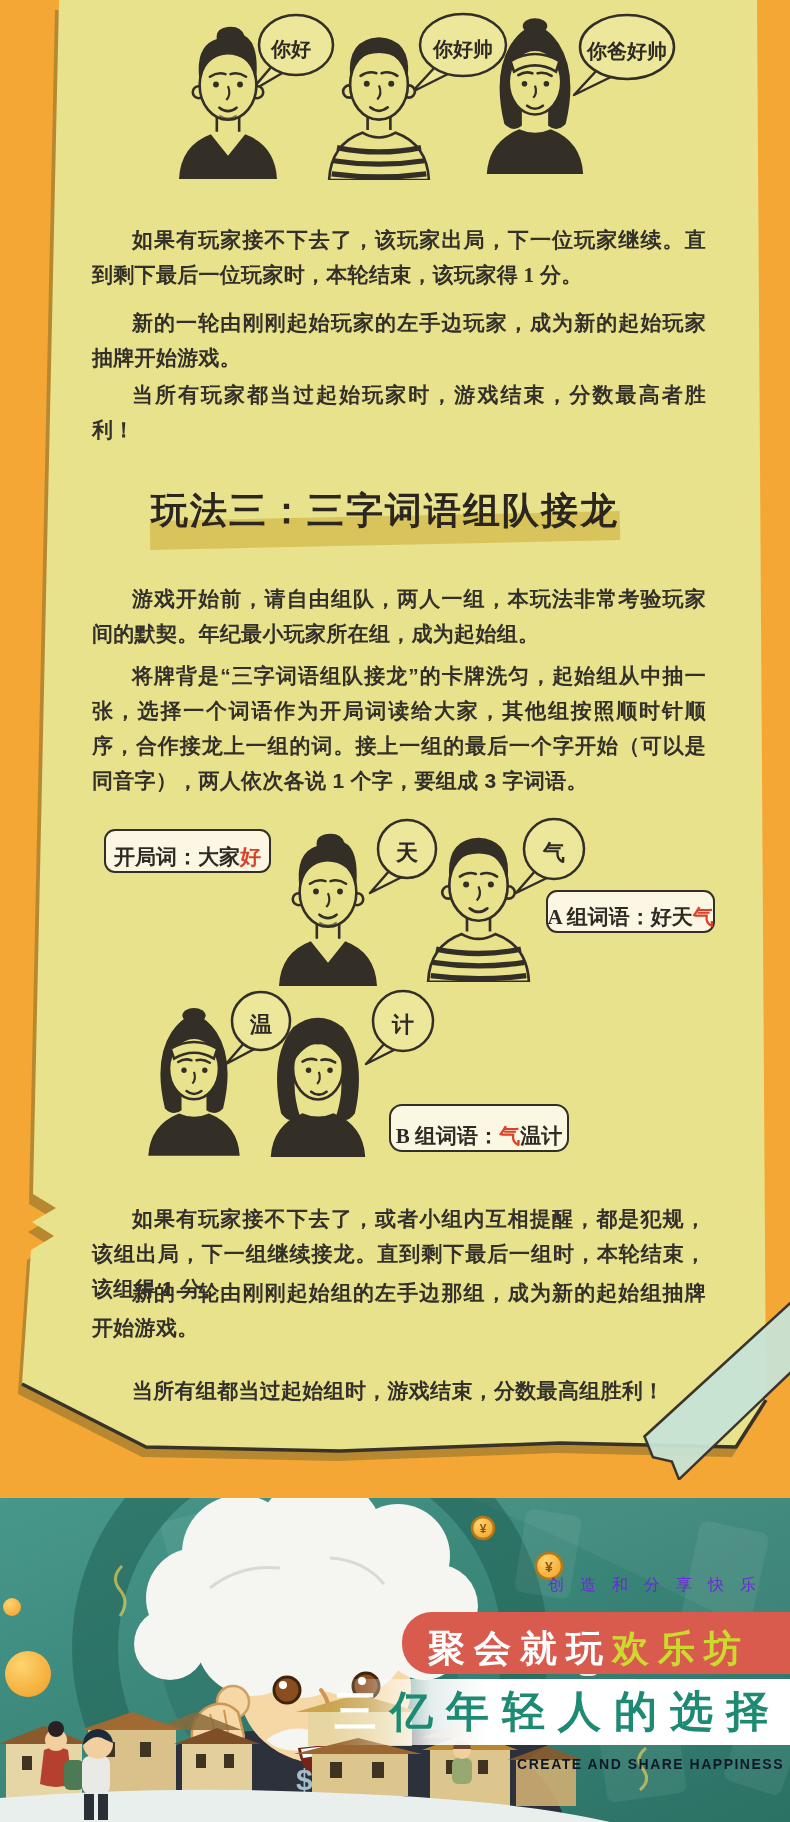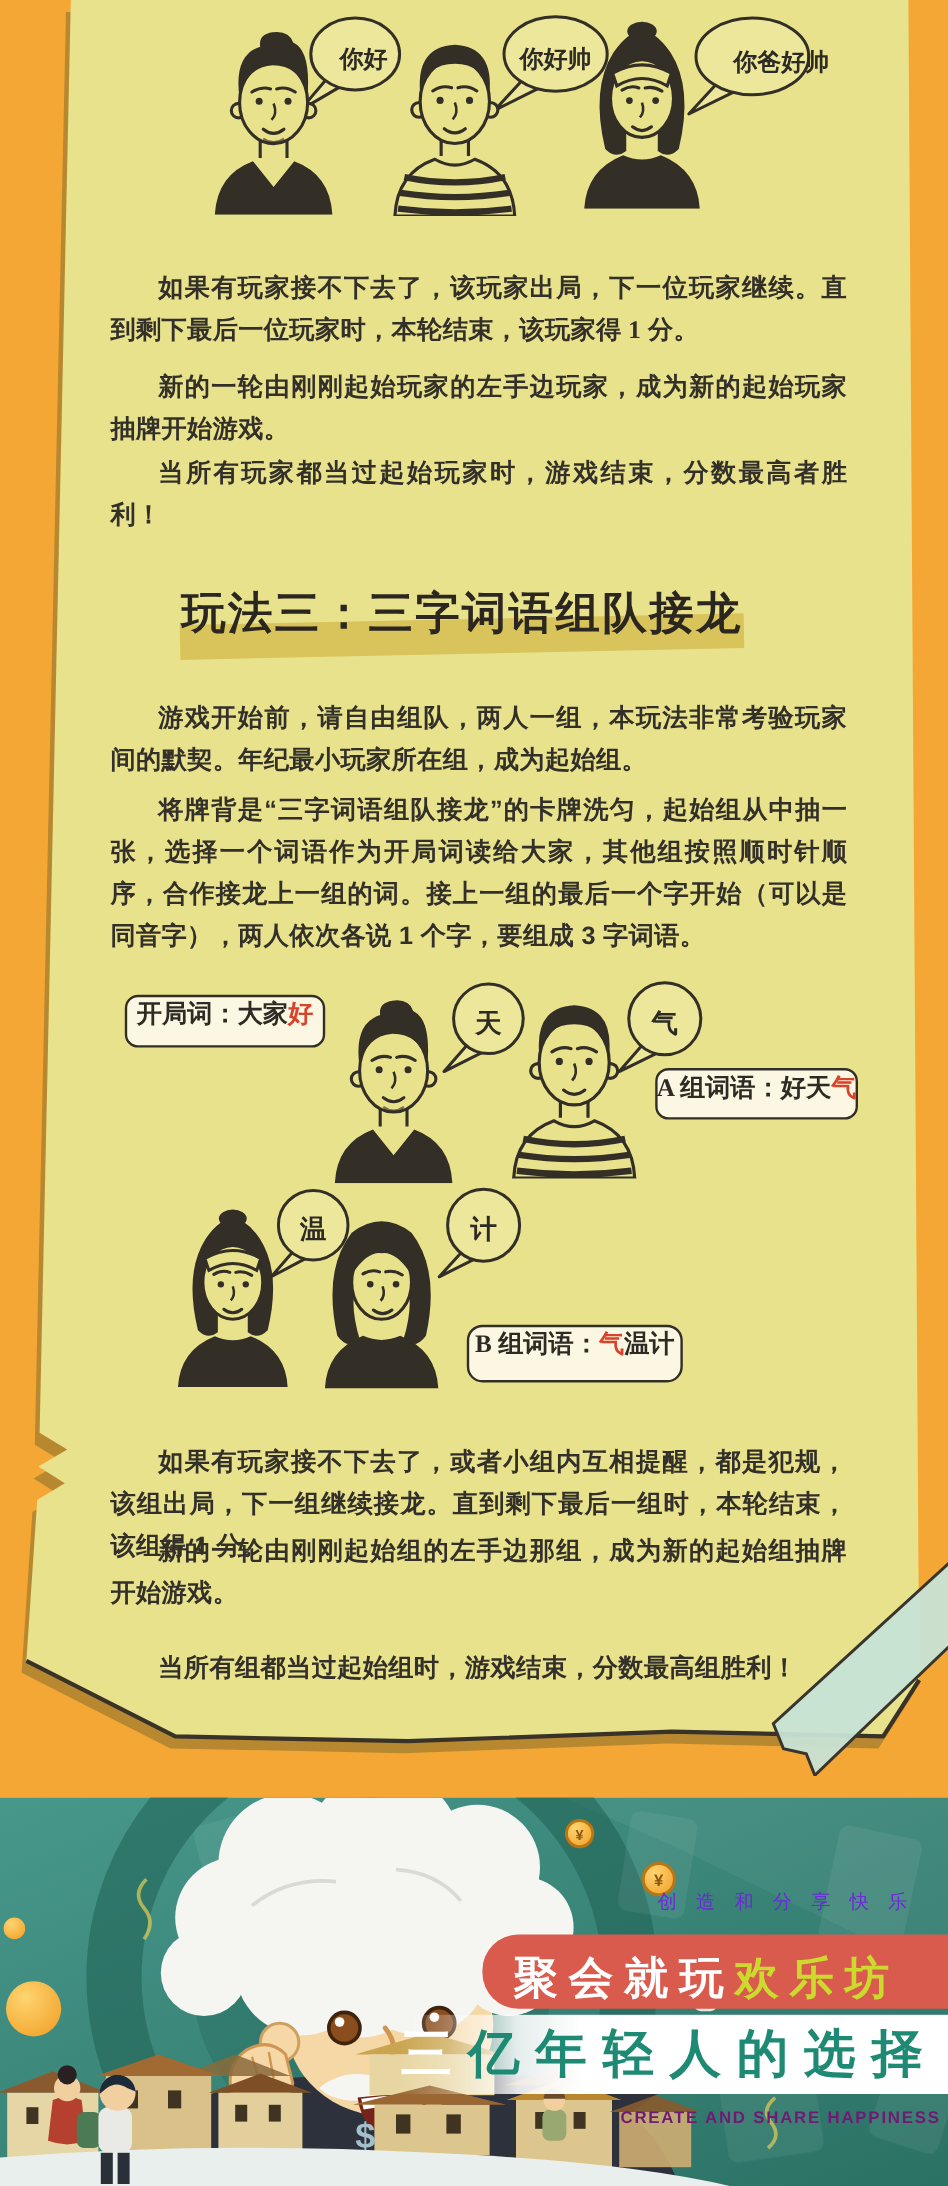--- a/index.html
+++ b/index.html
@@ -10,41 +10,41 @@
   
   .para{position:absolute;left:92px;width:614px;font:600 21px/35px "Liberation Sans",sans-serif;
         color:#33302a;text-align:justify;text-indent:1.9em;letter-spacing:.3px;}
   
   .heading-hl{position:absolute;left:150px;top:516px;width:470px;height:29px;background:#d8c45b;
         transform:rotate(-1.2deg);}
   .heading{position:absolute;left:30px;top:489px;width:710px;text-align:center;
         font:900 37px/44px "Liberation Sans",sans-serif;color:#2b2620;letter-spacing:2px;}
   
   .label-box{position:absolute;background:#fbf7e2;border:2.5px solid #332e26;border-radius:11px;
-        display:flex;align-items:flex-start;justify-content:center;white-space:nowrap;
+        display:flex;align-items:flex-end;justify-content:center;white-space:nowrap;
         font:700 21px "Liberation Serif",serif;color:#2e2a24;}
   .red{color:#d8432c;}
   
   .bub{position:absolute;text-align:center;font:700 20px "Liberation Serif",serif;color:#2e2a24;}
   .bub.big{font-size:22px;}
   
   .ft-slogan{position:absolute;left:548px;top:1575px;color:#6d28d9;font:400 16px "Liberation Sans",sans-serif;
         letter-spacing:16px;white-space:nowrap;}
   .ft-red{position:absolute;left:402px;top:1612px;width:388px;height:62px;background:#d95b4e;
         border-radius:30px 0 0 30px;display:flex;align-items:flex-end;padding-left:26px;box-sizing:border-box;
         font:900 37px "Liberation Sans",sans-serif;letter-spacing:9px;white-space:nowrap;}
   .ft-red .w{color:#ffffff;}
   .ft-red .g{color:#ccda2e;}
   .ft-white{position:absolute;left:330px;top:1679px;width:460px;height:66px;display:flex;align-items:center;
         padding-left:4px;box-sizing:border-box;white-space:nowrap;
         background:linear-gradient(90deg,rgba(255,255,255,0) 0%,rgba(255,255,255,.25) 9%,rgba(255,255,255,.88) 22%,#ffffff 34%);
         font:900 43px "Liberation Sans",sans-serif;letter-spacing:13px;}
   .ft-white .first{color:#ffffff;}
   .ft-white .rest{color:#1e8a73;}
-  .ft-eng{position:absolute;right:6px;top:1756px;color:#701a75;font:700 14px "Liberation Sans",sans-serif;
+  .ft-eng{position:absolute;right:6px;top:1756px;color:#0f172a;font:700 14px "Liberation Sans",sans-serif;
         letter-spacing:1.5px;white-space:nowrap;}
 </style>
 </head>
 <body>
 
 <div class="stage">
 
   <svg class="abs" style="left:0;top:0;" width="790" height="1480" viewBox="0 0 790 1480">
     <defs>
 
@@ -142,23 +142,23 @@
       <circle cx="403" cy="1021" r="30" fill="#ece79b" stroke="#332e26" stroke-width="2.5"></circle>
       <use href="#woman-a" x="140" y="1002" width="108" height="154"></use>
       <use href="#woman-b" x="262" y="998" width="112" height="159"></use>
     </g>
 
     <g transform="translate(736,1388) rotate(47)">
       <path d="M-25,-112 L-8,-104 L6,-114 L25,-106 L28,104 L10,97 L-6,108 L-27,100 Z" fill="#c7e3d6" fill-opacity=".95" stroke="#3a352c" stroke-width="2.5"></path>
     </g>
   </svg>
 
-  <div class="bub" style="left:259px;top:36px;width:64px;text-align:right;">你好</div>
+  <div class="bub" style="left:259px;top:36px;width:64px;">你好</div>
   <div class="bub" style="left:420px;top:36px;width:86px;">你好帅</div>
-  <div class="bub" style="left:580px;top:38px;width:94px;margin-left:24px;">你爸好帅</div>
+  <div class="bub" style="left:580px;top:38px;width:94px;">你爸好帅</div>
 
   <div class="para" style="top:223px;font-family:Liberation Serif, serif;">如果有玩家接不下去了，该玩家出局，下一位玩家继续。直到剩下最后一位玩家时，本轮结束，该玩家得 1 分。</div>
   <div class="para" style="top:305px;">新的一轮由刚刚起始玩家的左手边玩家，成为新的起始玩家抽牌开始游戏。</div>
   <div class="para" style="top:377px;">当所有玩家都当过起始玩家时，游戏结束，分数最高者胜利！</div>
 
   <div class="heading-hl"></div>
   <div class="heading">玩法三：三字词语组队接龙</div>
 
   <div class="para" style="top:581px;">游戏开始前，请自由组队，两人一组，本玩法非常考验玩家间的默契。年纪最小玩家所在组，成为起始组。</div>
   <div class="para" style="top:658px;">将牌背是“三字词语组队接龙”的卡牌洗匀，起始组从中抽一张，选择一个词语作为开局词读给大家，其他组按照顺时针顺序，合作接龙上一组的词。接上一组的最后一个字开始（可以是同音字），两人依次各说 1 个字，要组成 3 字词语。</div>

